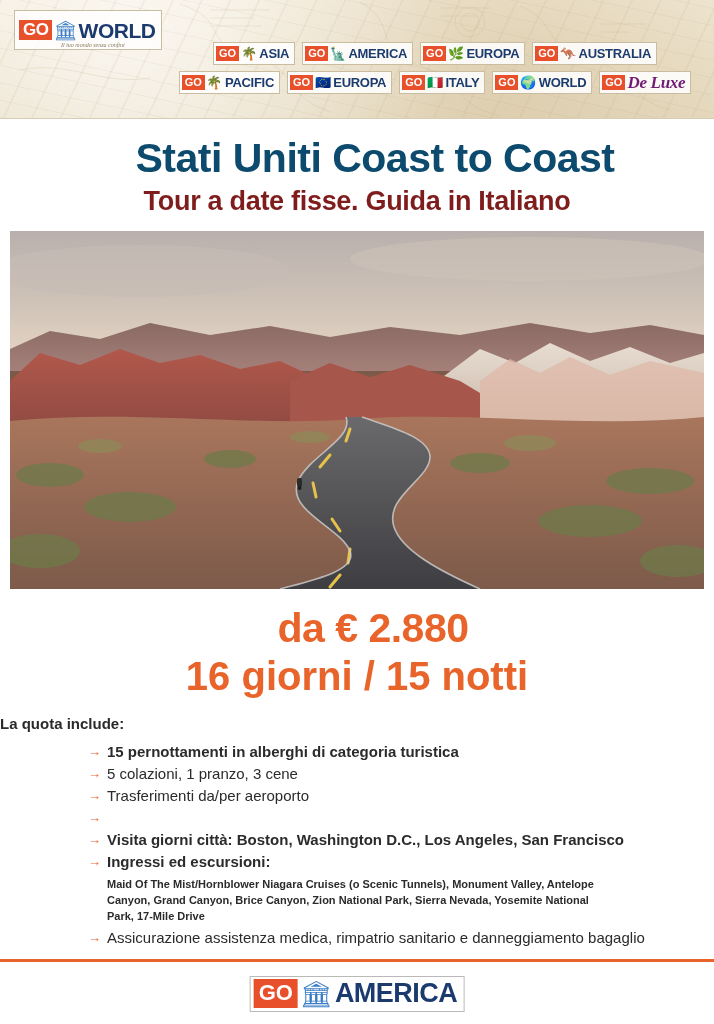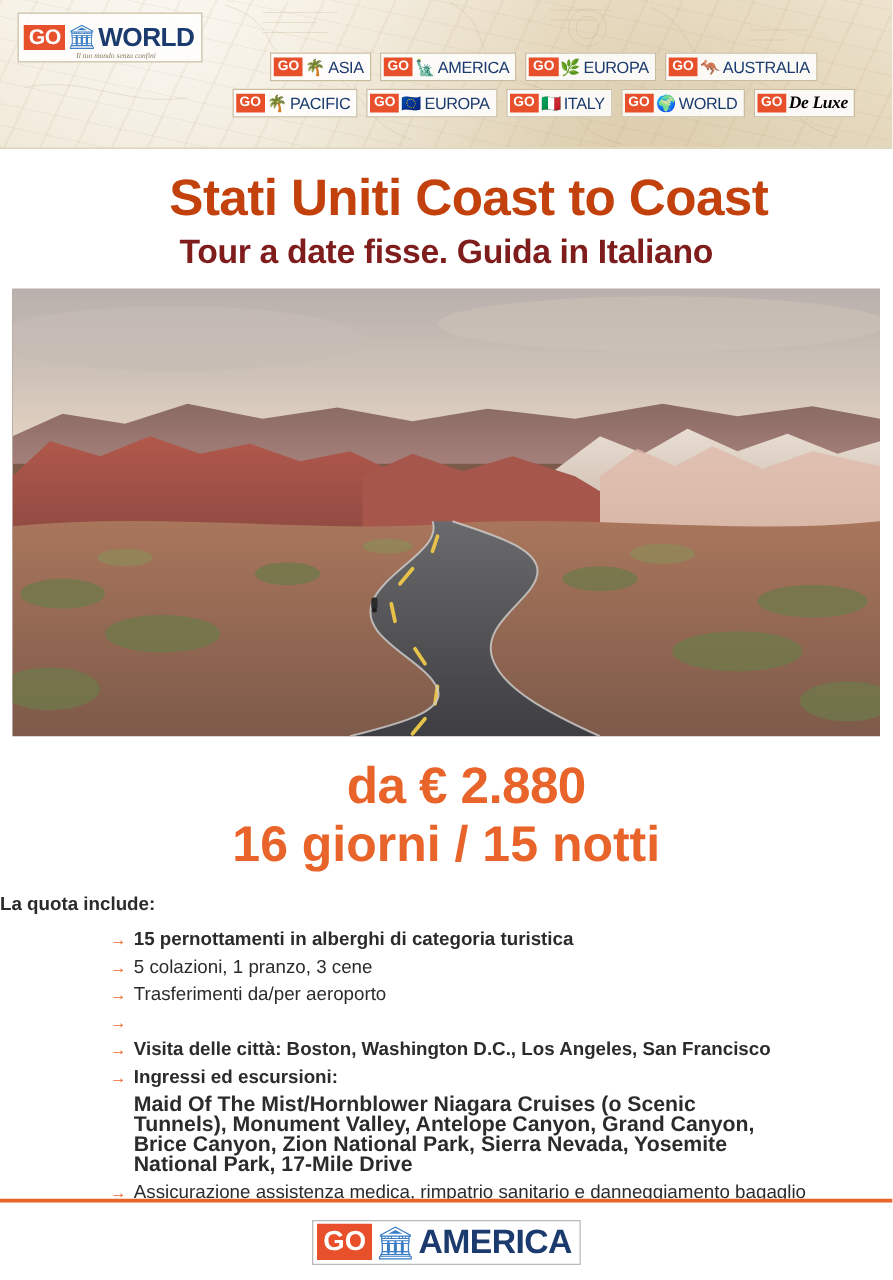--- a/index.html
+++ b/index.html
@@ -116,41 +116,41 @@
     padding: 2px 3px;
     margin-right: 2px;
   }
   .badge .glyph {
     font-size: 13px;
     line-height: 1;
     margin-right: 2px;
   }
   .badge .name {
     color: #1b3b6f;
-    font-weight: normal;
+    font-weight: bold;
     font-size: 13px;
     letter-spacing: -.3px;
     line-height: 1;
   }
   .badge.deluxe .name {
-    color: #000000;
+    color: #701a75;
     font-family: "Liberation Serif", serif;
     font-style: italic;
     font-weight: bold;
-    font-size: 14px;
+    font-size: 17px;
     text-align: right;
   }
 
   
   .titles {
     text-align: center;
     padding-top: 18px;
   }
   .title-main {
-    color: #c2410c;
+    color: #0c4a6e;
     font-size: 41px;
     font-weight: bold;
     letter-spacing: -0.5px;
     line-height: 1.05;
     margin-left: 36px;
   }
   .title-sub {
     color: #7f1d1d;
     font-size: 27px;
     font-weight: bold;
@@ -210,21 +210,21 @@
     margin-right: 6px;
     flex: 0 0 auto;
   }
   .inc-text {
     font-size: 15px;
     color: #2b2b2b;
     line-height: 16px;
   }
   .inc-text.bold { font-weight: bold; }
   .sub-list {
-    font-size: 17px;
+    font-size: 11px;
     color: #2b2b2b;
     line-height: 16px;
     font-weight: bold;
     margin: 0 0 6px 19px;
     max-width: 500px;
   }
 
   
   .footer {
     position: absolute;
@@ -460,21 +460,21 @@
   </div>
   <div class="inc-row">
     <span class="arrow">→</span>
     <span class="inc-text">Trasferimenti da/per aeroporto</span>
   </div>
   <div class="inc-row">
     <span class="arrow">→</span>
   </div>
   <div class="inc-row">
     <span class="arrow">→</span>
-    <span class="inc-text bold">Visita delle città: Boston, Washington D.C., Los Angeles, San Francisco</span>
+    <span class="inc-text bold">Visita giorni città: Boston, Washington D.C., Los Angeles, San Francisco</span>
   </div>
   <div class="inc-row">
     <span class="arrow">→</span>
     <span class="inc-text bold">Ingressi ed escursioni:</span>
   </div>
   <div class="sub-list">Maid Of The Mist/Hornblower Niagara Cruises (o Scenic Tunnels), Monument Valley, Antelope Canyon, Grand Canyon, Brice Canyon, Zion National Park, Sierra Nevada, Yosemite National Park, 17-Mile Drive</div>
   <div class="inc-row">
     <span class="arrow">→</span>
     <span class="inc-text">Assicurazione assistenza medica, rimpatrio sanitario e danneggiamento bagaglio</span>
   </div>

